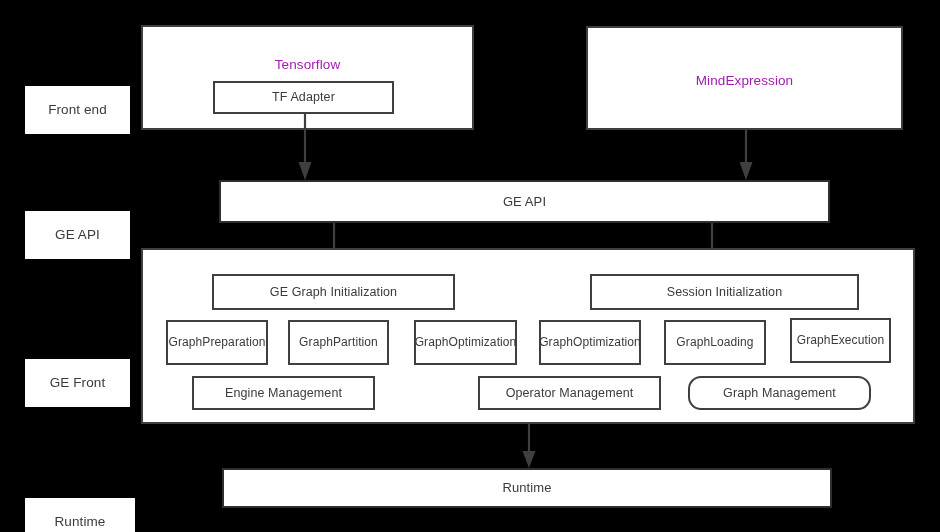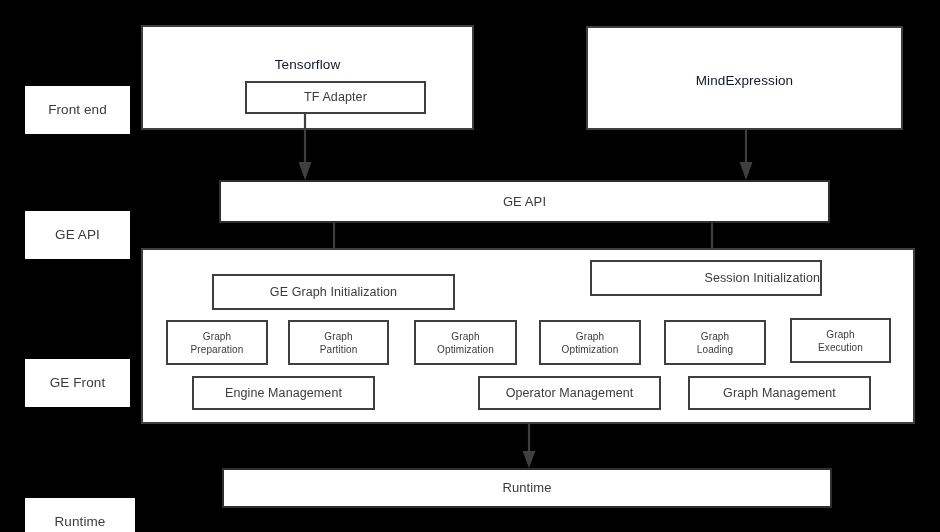--- a/index.html
+++ b/index.html
@@ -38,35 +38,35 @@
   
   .container-box {
     border: 2px solid #3f3f3f;
     align-items: flex-start;
     justify-content: center;
   }
   .container-title {
     position: absolute;
     width: 100%;
     text-align: center;
-    color: #0f172a;
+    color: #a21caf;
     font-size: 13.5px;
   }
   .bar {
     border: 2px solid #2f2f2f;
     font-size: 13px;
   }
   .node {
     border: 2px solid #3f3f3f;
     font-size: 12.5px;
   }
   .node-sm {
     border: 2px solid #3f3f3f;
-    font-size: 10px;
-    flex-direction: column;
+    font-size: 12px;
+    flex-direction: row;
     line-height: 1.3;
   }
   .arrow {
     position: absolute;
   }
   .arrow svg { display: block; }
 </style>
 </head>
 <body>
 
@@ -85,21 +85,21 @@
   </div>
 
   <div class="box layer-label" style="left:25px; top:462px; width:110px; height:48px;">
     <span>Runtime</span>
   </div>
 
   <div class="box container-box" style="left:141px; top:25px; width:333px; height:105px;">
     <span class="container-title" style="top:30px;">Tensorflow</span>
   </div>
 
-  <div class="box node" style="left:213px; top:81px; width:181px; height:33px;margin-left:32px;">
+  <div class="box node" style="left:213px; top:81px; width:181px; height:33px;">
     <span>TF Adapter</span>
   </div>
 
   <div class="box container-box" style="left:586px; top:26px; width:317px; height:104px;">
     <span class="container-title" style="top:45px;">MindExpression</span>
   </div>
 
   <div class="arrow" style="left:297px; top:114px;">
     <svg width="16" height="67" viewBox="0 0 16 67">
       <line x1="8" y1="0" x2="8" y2="52" stroke="#3f3f3f" stroke-width="2.2"></line>
@@ -131,21 +131,21 @@
       <polygon points="8,51 1.5,33 14.5,33" fill="#3f3f3f"></polygon>
     </svg>
   </div>
 
   <div class="box container-box" style="left:141px; top:248px; width:774px; height:176px;"></div>
 
   <div class="box node" style="left:212px; top:274px; width:243px; height:36px;">
     <span>GE Graph Initialization</span>
   </div>
 
-  <div class="box node" style="left:590px; top:260px; width:232px; height:36px;justify-content:flex-end;">
+  <div class="box node" style="left:590px; top:274px; width:269px; height:36px;">
     <span>Session Initialization</span>
   </div>
 
   <div class="box node-sm" style="left:166px; top:320px; width:102px; height:45px;">
     <span>Graph</span>
     <span>Preparation</span>
   </div>
 
   <div class="box node-sm" style="left:288px; top:320px; width:101px; height:45px;">
     <span>Graph</span>
@@ -173,21 +173,21 @@
   </div>
 
   <div class="box node" style="left:192px; top:376px; width:183px; height:34px;">
     <span>Engine Management</span>
   </div>
 
   <div class="box node" style="left:438px; top:376px; width:183px; height:34px;margin-left:40px;">
     <span>Operator Management</span>
   </div>
 
-  <div class="box node" style="left:688px; top:376px; width:183px; height:34px;">
+  <div class="box node" style="left:688px; top:376px; width:183px; height:34px;border-radius:13px;">
     <span>Graph Management</span>
   </div>
 
   <div class="arrow" style="left:521px; top:424px;">
     <svg width="16" height="45" viewBox="0 0 16 45">
       <line x1="8" y1="0" x2="8" y2="31" stroke="#3f3f3f" stroke-width="2.2"></line>
       <polygon points="8,44 1.5,27 14.5,27" fill="#3f3f3f"></polygon>
     </svg>
   </div>
 

